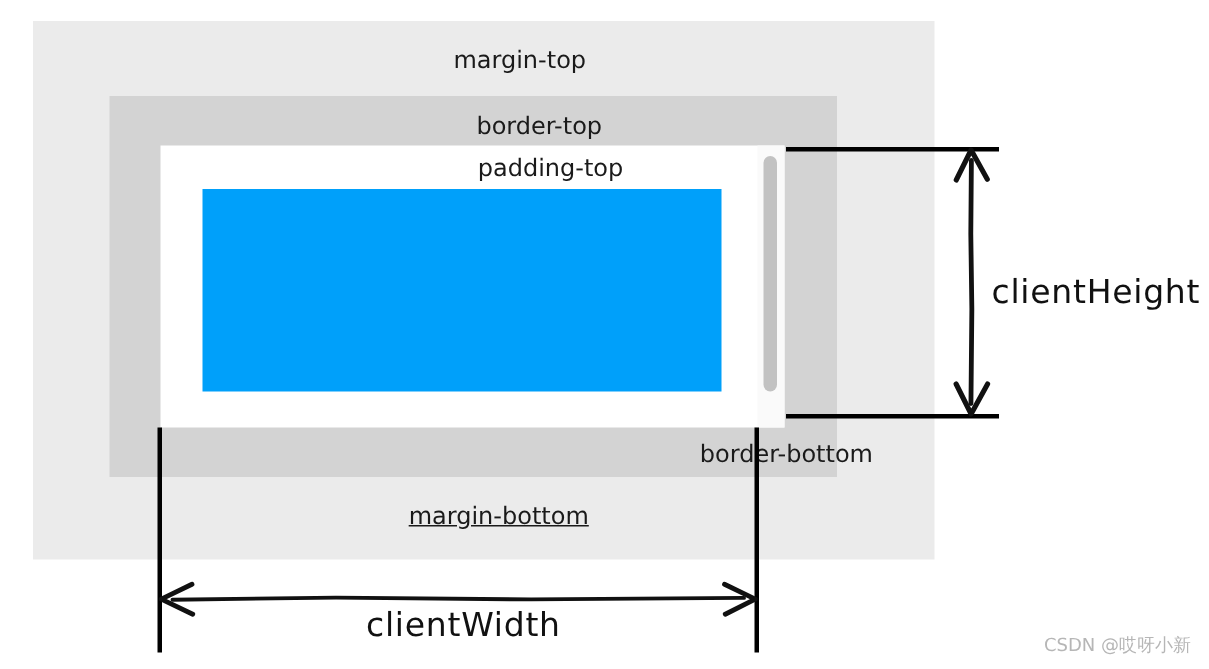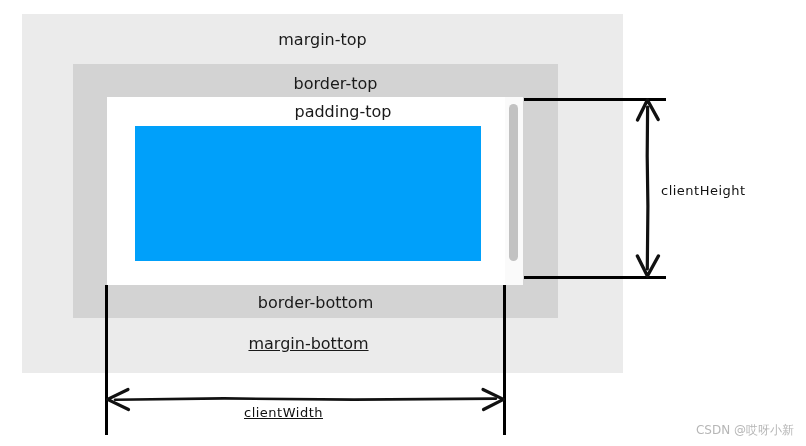--- a/index.html
+++ b/index.html
@@ -72,25 +72,26 @@
   }
 
   
   .region-label {
     position: absolute;
     text-align: center;
     color: #1a1a1a;
     font-size: 16px;
     font-family: "DejaVu Sans", sans-serif;
     white-space: nowrap;
+    padding-left: 24px;
   }
   .lbl-margin-top   { left: 22px;  top: 30px;  width: 601px; }
   .lbl-border-top   { left: 73px;  top: 74px;  width: 485px; margin-left: 20px; }
   .lbl-padding-top  { left: 107px; top: 102px; width: 472px; }
-  .lbl-border-bottom{ left: 73px;  top: 293px; width: 485px; }
+  .lbl-border-bottom{ left: 73px;  top: 293px; width: 485px; text-align: right; }
   .lbl-margin-bottom{ left: 22px;  top: 334px; width: 573px; text-decoration: underline; }
 
   
   .guide {
     position: absolute;
     background: #000000;
   }
   .guide-h-top    { left: 524px; top: 98px;  width: 142px; height: 3px; }
   .guide-h-bottom { left: 524px; top: 276px; width: 142px; height: 3px; }
   .guide-v-left   { left: 105px; top: 285px; width: 3px;   height: 150px; }
@@ -102,26 +103,26 @@
     overflow: visible;
   }
   .arrow-v { left: 630px; top: 96px;  width: 36px;  height: 184px; }
   .arrow-h { left: 104px; top: 386px; width: 404px; height: 26px; }
 
   
   .dim-label {
     position: absolute;
     color: #111111;
     font-family: "DejaVu Sans", sans-serif;
-    font-size: 13px;
+    font-size: 22px;
     letter-spacing: 0.5px;
     white-space: nowrap;
   }
   .dim-client-height { left: 661px; top: 183px; }
-  .dim-client-width  { left: 244px; top: 405px; text-decoration: underline; }
+  .dim-client-width  { left: 244px; top: 405px; }
 
   
   .watermark {
     position: absolute;
     right: 12px;
     bottom: 7px;
     color: #b6b6b6;
     font-size: 12px;
     font-family: "DejaVu Sans", sans-serif;
     white-space: nowrap;

